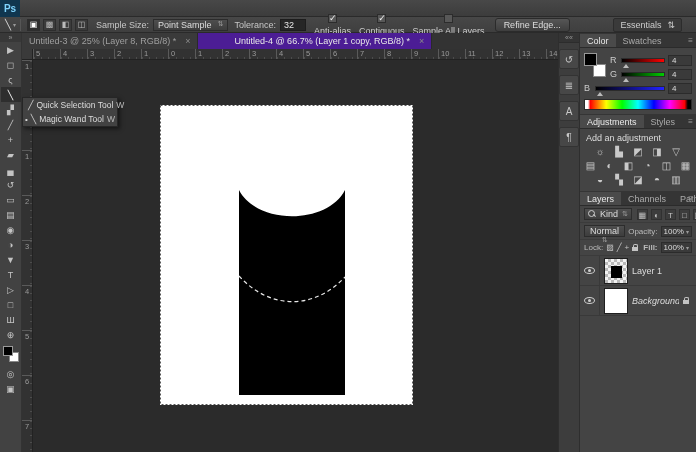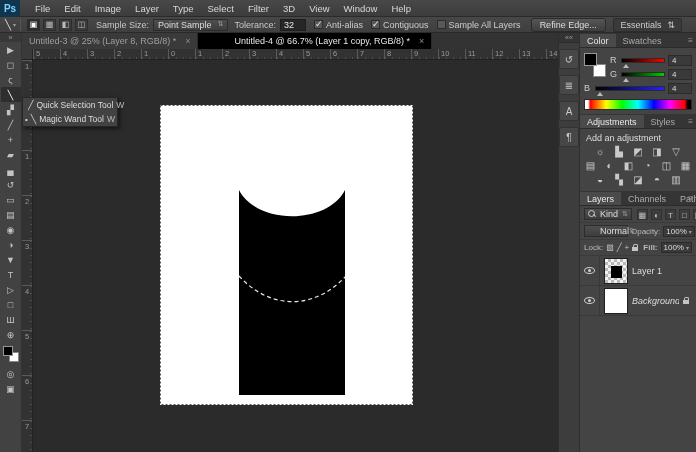--- a/index.html
+++ b/index.html
@@ -27,21 +27,21 @@
   .mode-btns { display:flex; gap:3px; margin:0 2px; }
   .mode-btn { width:13px; height:12px; background:#3b3b3b; border:1px solid #2d2d2d;
     color:#bbb; font-size:8px; display:flex; align-items:center; justify-content:center; }
   .mode-btn.active { background:#2d2d2d; color:#fff; }
   .opt-label { margin:0 4px 0 6px; color:#c7c7c7; }
   .opt-select { background:linear-gradient(#4e4e4e,#3d3d3d); border:1px solid #2c2c2c;
     height:12px; padding:0 4px; display:flex; align-items:flex-start; gap:6px; color:#ddd; }
   .opt-select .ud { font-size:7px; color:#999; }
   .opt-input { background:#262626; border:1px solid #1d1d1d; color:#e6e6e6; height:12px;
     width:26px; text-align:left; padding:0 3px; display:flex; align-items:center; }
-  .chk { display:flex; align-items:center; gap:3px; margin-left:8px; }
+  .chk { display:flex; align-items:center; gap:3px; margin-left:8px;flex-direction:column; }
   .chk .box { width:9px; height:9px; background:#585858; border:1px solid #2c2c2c;
     position:relative; }
   .chk.checked .box::after { content:"✓"; position:absolute; left:0; top:-2px;
     font-size:9px; color:#eee; }
   .push-btn { margin-left:10px; background:linear-gradient(#565656,#3e3e3e);
     border:1px solid #2b2b2b; border-radius:3px; color:#ddd; padding:1px 8px; font-size:9px; }
   #workspace-switcher { margin-left:auto; margin-right:14px; background:#3a3a3a;
     border:1px solid #2c2c2c; border-radius:2px; padding:1px 6px; display:flex;
     align-items:center; gap:6px; color:#ccc; }
 
@@ -58,21 +58,21 @@
     border:1px solid #888; }
   .swatch-fg { position:absolute; left:0; top:0; width:10px; height:10px; background:#000;
     border:1px solid #999; z-index:1; }
 
   #docarea { position:absolute; left:22px; top:33px; right:138px; bottom:0; background:#2b2b2b; }
   
   #tabbar { position:absolute; left:0; top:0; right:0; height:16px; background:#333;
     display:flex; align-items:flex-end; padding-left:0; }
   .doc-tab { height:16px; display:flex; align-items:center; gap:9px; padding:0 7px;
     font-size:9px; color:#9f9f9f; background:#3a3a3a; border-right:1px solid #2a2a2a; }
-  .doc-tab.active { background:#000000; color:#e8e8e8;padding-left:36px; }
+  .doc-tab.active { background:#4c1d95; color:#e8e8e8;padding-left:36px; }
   .tab-close { color:#8a8a8a; font-size:9px; }
   
   #hruler { position:absolute; left:11px; top:16px; right:0; height:11px; background:#323232;
     border-bottom:1px solid #222; display:flex; overflow:hidden; }
   .hr-cell { width:27px; flex:0 0 27px; border-left:1px solid #5a5a5a; position:relative;
     font-size:7.5px; color:#9a9a9a; padding-left:2px;
     background:repeating-linear-gradient(90deg, #4c4c4c 0 1px, transparent 1px 7px);
     background-size:100% 3px; background-position:0 8px; background-repeat:no-repeat; }
   #ruler-corner { position:absolute; left:0; top:16px; width:11px; height:11px;
     background:#3a3a3a; border-right:1px solid #222; border-bottom:1px solid #222; }
@@ -147,21 +147,21 @@
   .lens { position:relative; width:8px; height:8px; }
   .lens::before { content:""; position:absolute; left:0; top:0; width:5px; height:5px;
     border:1px solid #ccc; border-radius:50%; }
   .lens::after { content:""; position:absolute; left:5px; top:5px; width:3px; height:1px;
     background:#ccc; transform:rotate(45deg); }
   .lp-filter-icons { display:flex; gap:3px; margin-left:2px; }
   .lp-fi { width:11px; height:11px; font-size:8px; color:#c4c4c4; text-align:center;
     line-height:11px; background:#3d3d3d; border:1px solid #313131; }
   .blend-select { background:linear-gradient(#4e4e4e,#3d3d3d); border:1px solid #2c2c2c;
     height:12px; width:44px; display:flex; align-items:center; justify-content:space-between;
-    padding:0 15px; color:#ddd; }
+    padding:0 0; color:#ddd;flex-direction:column; }
   .small-label { color:#bbb; font-size:8px; }
   .pct-box { background:#3a3a3a; border:1px solid #2b2b2b; height:11px; padding:0 2px;
     display:flex; align-items:center; gap:2px; color:#ddd; font-size:8px; }
   .lock-icons { display:flex; gap:3px; align-items:center; }
   .lock-ic { font-size:8px; color:#c4c4c4; }
   .css-lock { position:relative; width:7px; height:8px; display:inline-block; }
   .css-lock::before { content:""; position:absolute; left:1px; top:0; width:3px; height:3px;
     border:1px solid #c4c4c4; border-bottom:none; border-radius:2px 2px 0 0; }
   .css-lock::after { content:""; position:absolute; left:0; top:3px; width:6px; height:4px;
     background:#c4c4c4; }
@@ -188,33 +188,20 @@
   .layer-name.italic { font-style:italic; }
   .layer-lock { margin-right:2px; }
 </style>
 </head>
 <body>
 
 <div id="root">
 
   <div id="menubar">
     <div class="ps-logo">Ps</div>
-    <div class="menu-items">
-        <div class="menu-item">File</div>
-        <div class="menu-item">Edit</div>
-        <div class="menu-item">Image</div>
-        <div class="menu-item">Layer</div>
-        <div class="menu-item">Type</div>
-        <div class="menu-item">Select</div>
-        <div class="menu-item">Filter</div>
-        <div class="menu-item">3D</div>
-        <div class="menu-item">View</div>
-        <div class="menu-item">Window</div>
-        <div class="menu-item">Help</div>
-      </div>
   </div>
 
   <div id="optionsbar">
     <div class="tool-badge">
       <span class="wand-glyph">╲</span>
       <span class="mini-arrow">▾</span>
     </div>
     <div class="opt-sep"></div>
     <div class="mode-btns">
         <div class="mode-btn active">▣</div>

